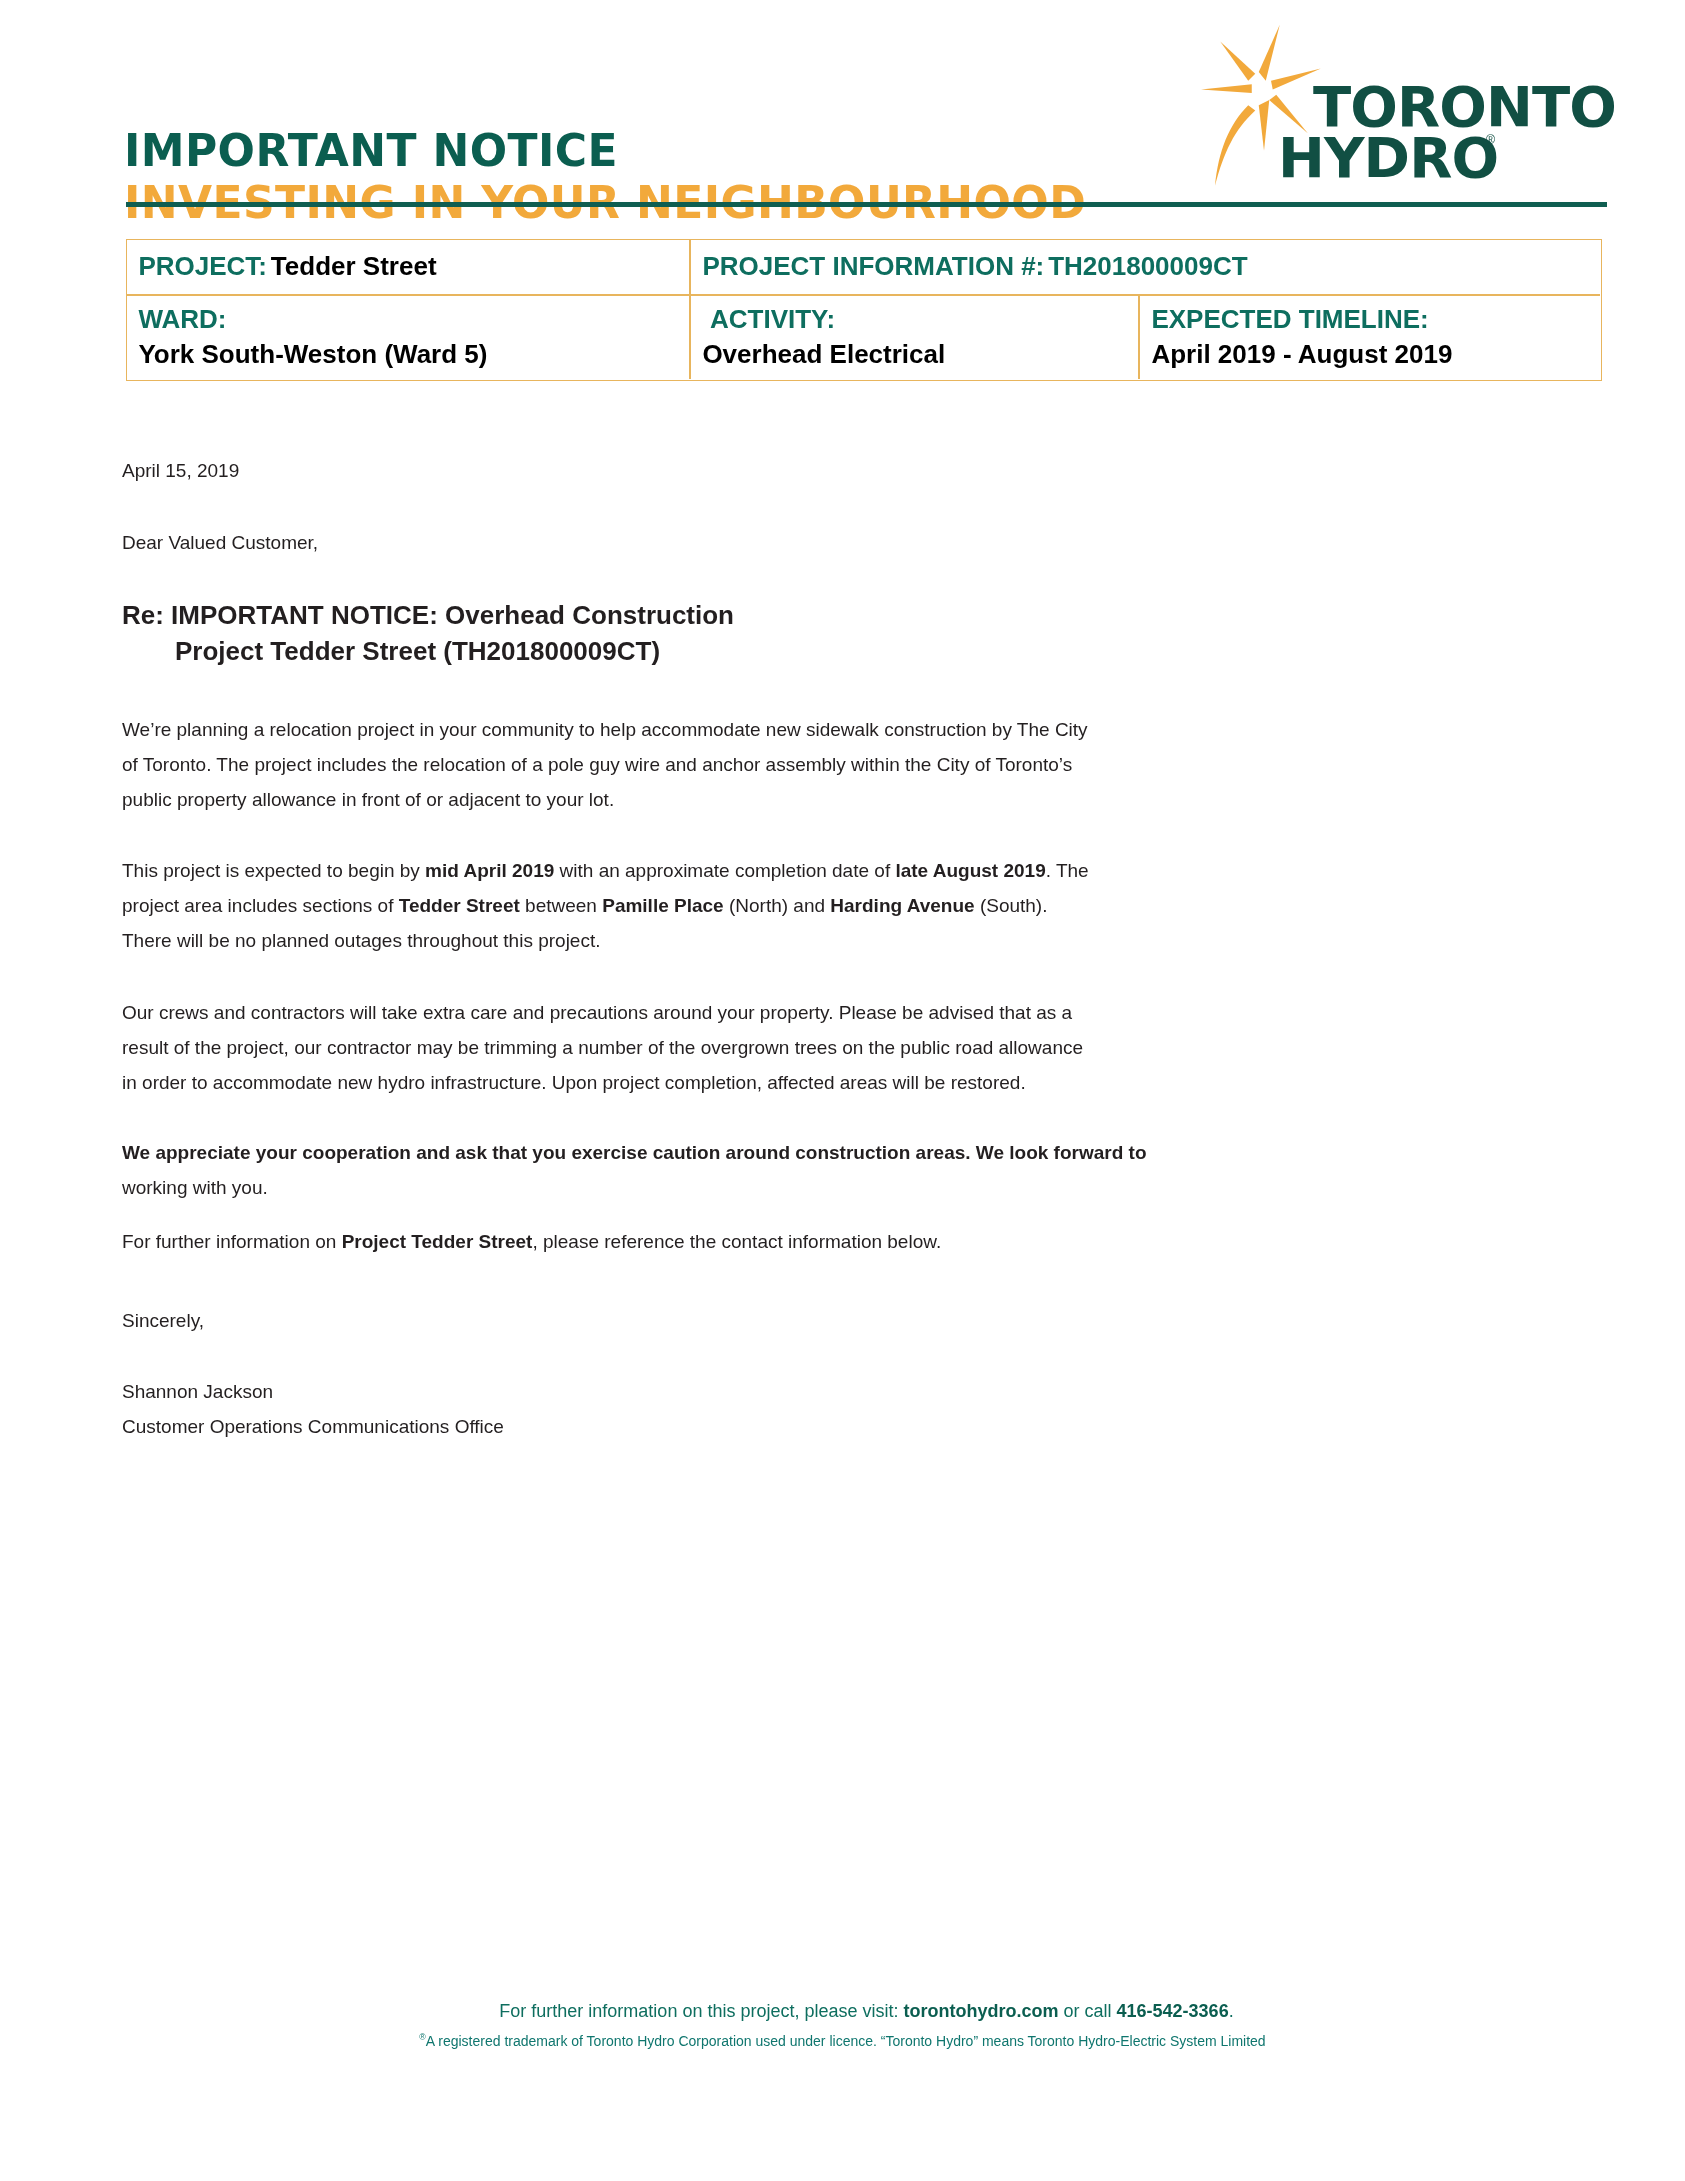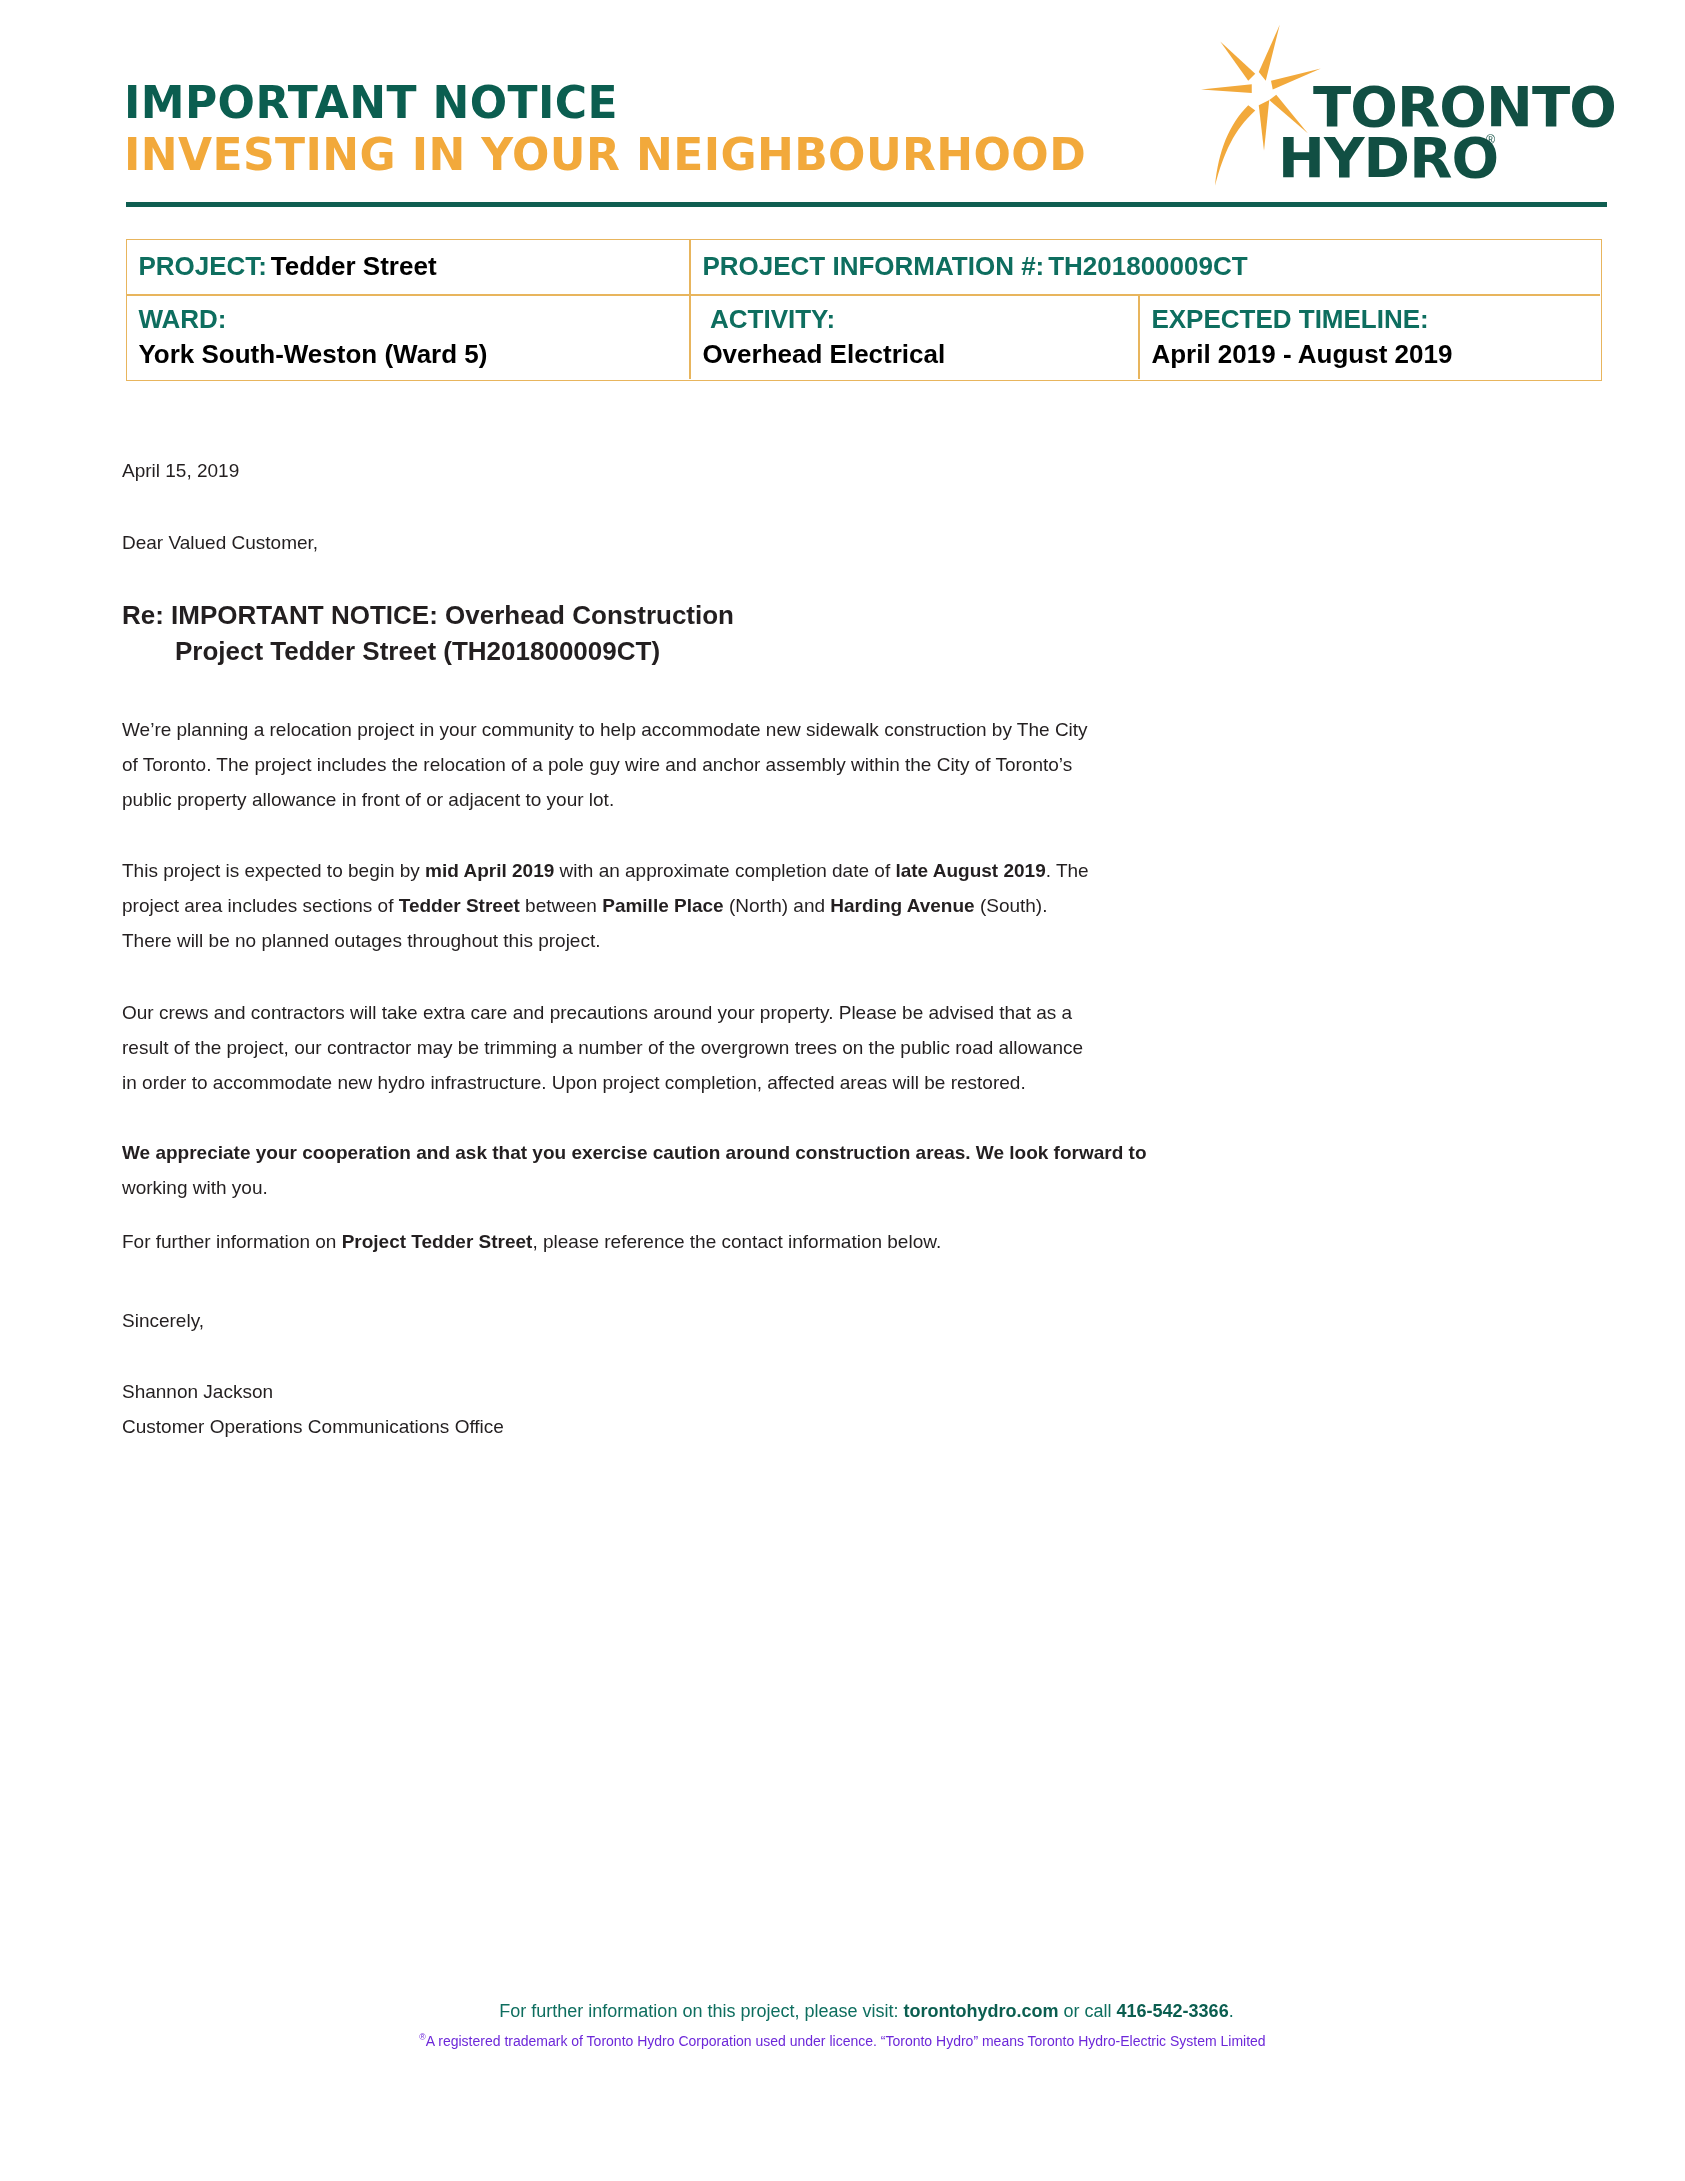--- a/index.html
+++ b/index.html
@@ -2,21 +2,21 @@
 <html style="font-size:14px"><head>
 <meta charset="utf-8">
 <style>
   html, body { margin: 0; padding: 0; background: #ffffff; }
   body { width: 1685px; height: 2181px; position: relative; overflow: hidden;
          font-family: "Liberation Sans", sans-serif; color: #231f20; }
   .abs { position: absolute; }
 
   
   .hdr-title { left: 124px; font-family: "DejaVu Sans", sans-serif; font-weight: bold;
-               font-size: 44px; letter-spacing: 0.4px; white-space: nowrap; line-height: 1; }
+               font-size: 44px; letter-spacing: 0.4px; white-space: nowrap; line-height: 1; margin-top: 48px; }
   .hdr-l1 { top: 81px; color: #0b5e50; transform: scaleX(1.0); transform-origin: left; }
   .hdr-l2 { top: 133px; color: #f2a93b; }
   .rule { left: 126px; top: 202px; width: 1481px; height: 5.3px; background: #0f5e51; }
 
   .logo { left: 1194px; top: 19.3px; width: 413px; height: 176px; text-align: center; }
   .logo-word { position: absolute; font-family: "DejaVu Sans", sans-serif; font-weight: bold;
                color: #114f43; line-height: 1; white-space: nowrap; }
   .logo-toronto { left: 119px; top: 60px; font-size: 56px; letter-spacing: -0.9px; }
   .logo-hydro { left: 84px; top: 111px; font-size: 56px; letter-spacing: -0.9px; }
   .logo-reg { left: 292px; top: 114px; font-size: 12.3px; color: #114f43; position: absolute; }
@@ -36,21 +36,21 @@
   
   .txt { left: 122px; font-size: 19px; line-height: 35px; white-space: nowrap; color: #231f20; }
   .txt b { font-weight: bold; color: #231f20; }
   .re { font-weight: bold; font-size: 26px; }
   .indent { left: 175px; }
 
   
   .foot { left: 0; width: 1685px; text-align: center; white-space: nowrap; }
   .foot-main { top: 1994px; font-size: 18px; line-height: 35px; color: #0e6e5f; padding-left: 24px; }
   .foot-main b { font-weight: bold; color: #0b5e50; }
-  .foot-tm { top: 2029px; font-size: 14px; line-height: 17.6px; color: #6d28d9; }
+  .foot-tm { top: 2029px; font-size: 14px; line-height: 17.6px; color: #0f766e; }
   .foot-tm sup { font-size: 8.8px; }
 </style>
 </head>
 <body>
 
 <div class="abs hdr-title hdr-l1">IMPORTANT NOTICE</div>
 <div class="abs hdr-title hdr-l2">INVESTING IN YOUR NEIGHBOURHOOD</div>
 
 <div class="abs logo">
   <svg class="abs" style="left:0;top:0" width="140" height="176" viewBox="0 0 160 200">

